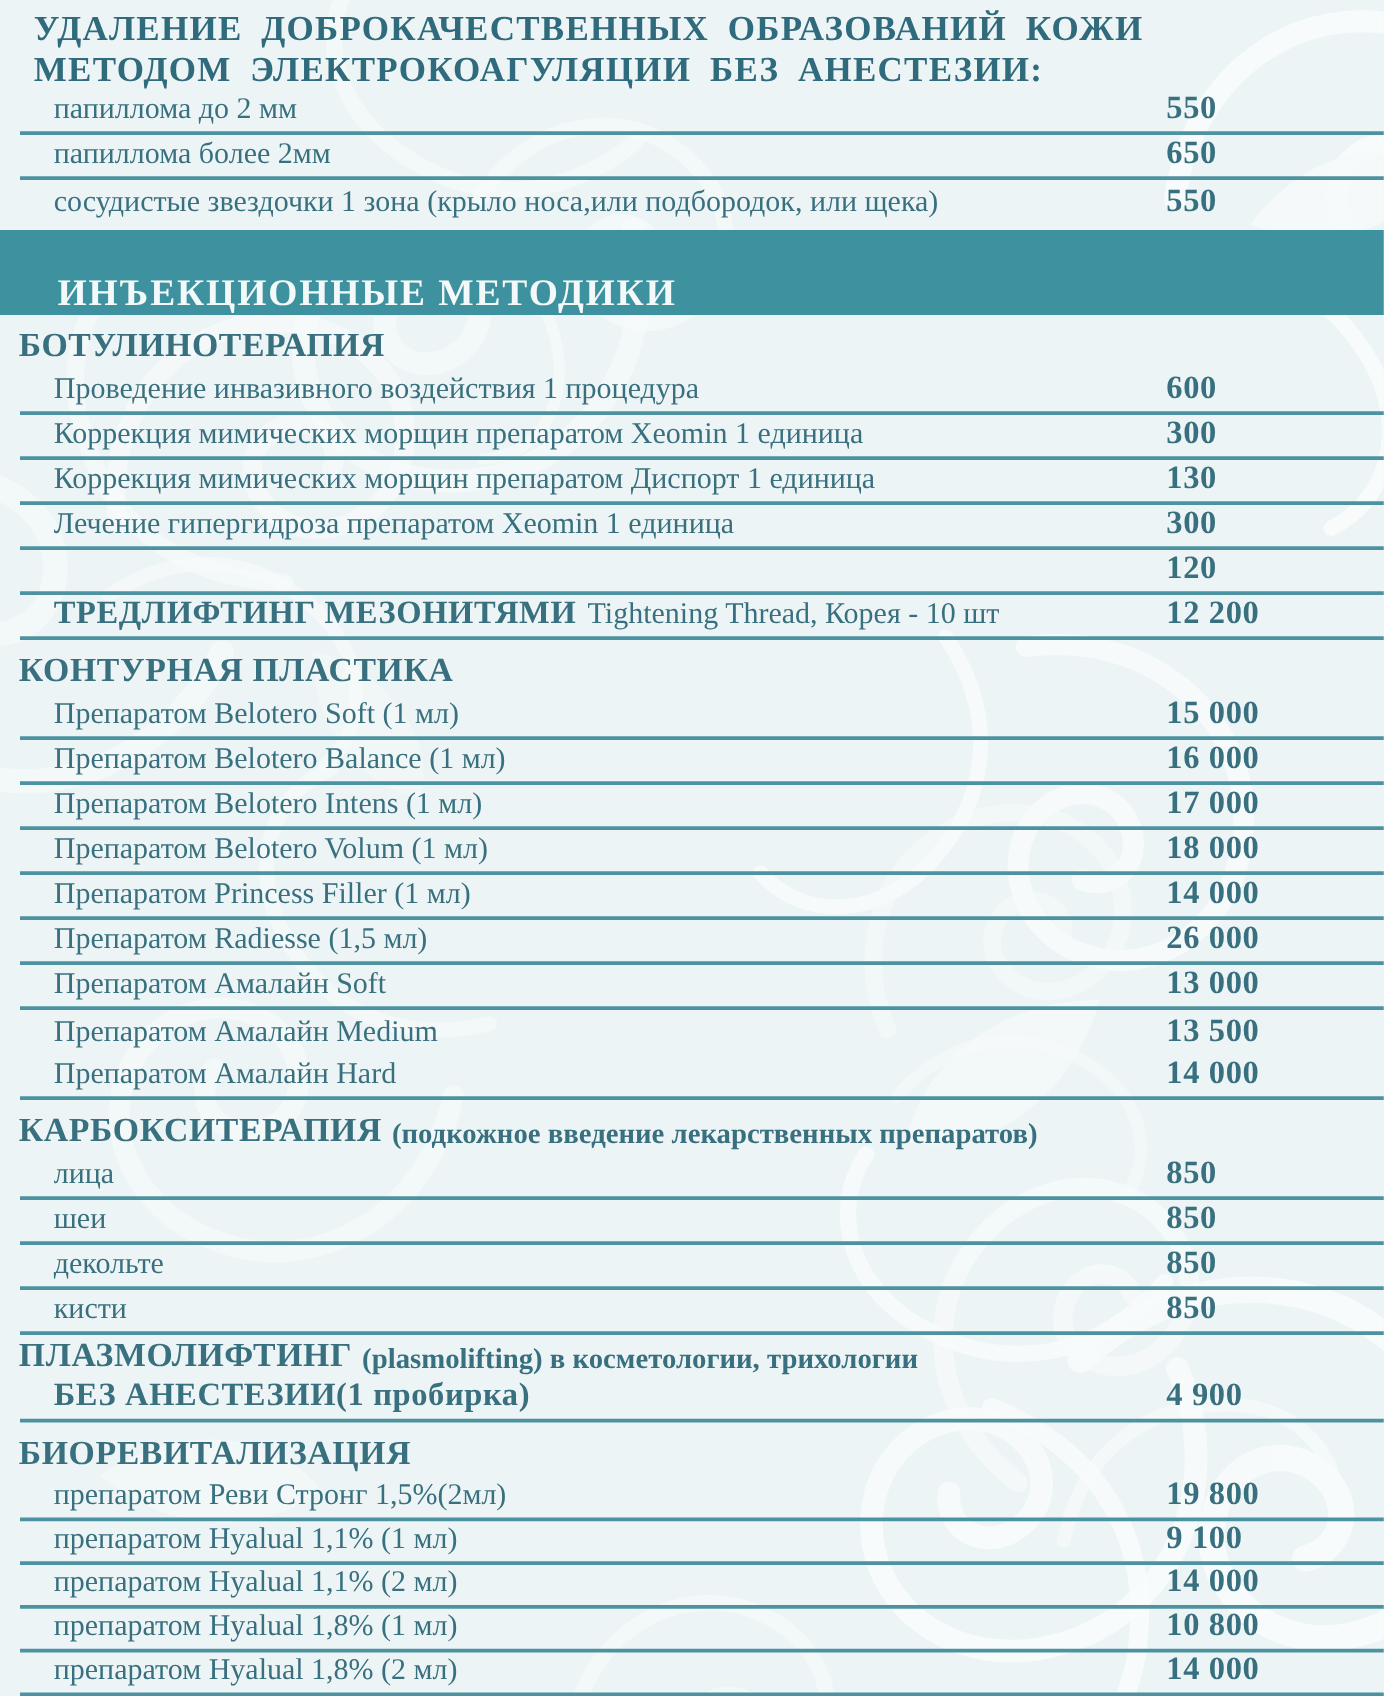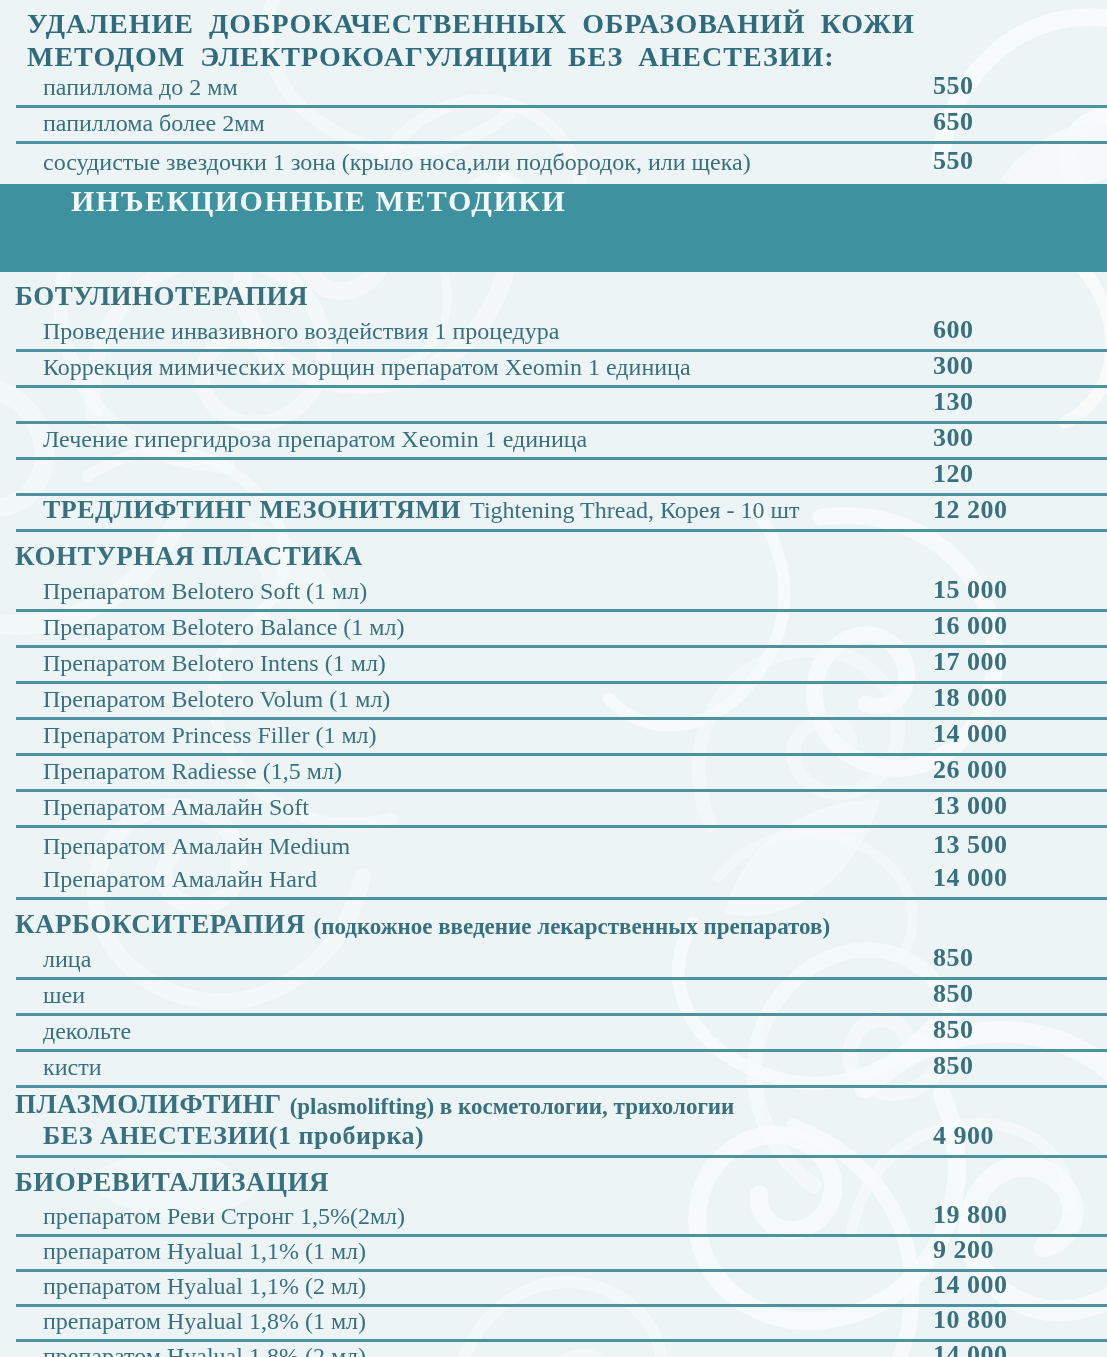--- a/index.html
+++ b/index.html
@@ -86,26 +86,26 @@
     color:var(--ink);
   }
   .section .rest{
     font-size:23px;
     font-weight:700;
     line-height:1;
     margin-left:8px;
   }
 
   .banner{
-    height:88px;
+    height:68px;
     margin-top:4px;
     background:var(--teal);
     display:flex;
-    align-items:flex-start;
-    padding-left:71px;
+    align-items:flex-end;
+    padding-left:46px;
   }
   .banner .strong{
     color:var(--banner-text);
     font-size:30px;
     font-weight:700;
     letter-spacing:1.5px;
     white-space:nowrap;
   }
 </style>
 </head>
@@ -166,20 +166,21 @@
       </div>
       <div class="row divided">
         <div class="label"><span class="rest">Проведение инвазивного воздействия 1 процедура</span></div>
         <div class="price">600</div>
       </div>
       <div class="row divided">
         <div class="label"><span class="rest">Коррекция мимических морщин препаратом Xeomin 1 единица</span></div>
         <div class="price">300</div>
       </div>
       <div class="row divided">
+        <div class="label"><span class="rest">Коррекция мимических морщин препаратом Диспорт 1 единица</span></div>
         <div class="price">130</div>
       </div>
       <div class="row divided">
         <div class="label"><span class="rest">Лечение гипергидроза препаратом Xeomin 1 единица</span></div>
         <div class="price">300</div>
       </div>
       <div class="row divided">
         <div class="price">120</div>
       </div>
       <div class="row divided">
@@ -255,21 +256,21 @@
       </div>
       <div class="section">
         <span class="strong">БИОРЕВИТАЛИЗАЦИЯ</span>
       </div>
       <div class="row divided">
         <div class="label"><span class="rest">препаратом Реви Стронг 1,5%(2мл)</span></div>
         <div class="price">19 800</div>
       </div>
       <div class="row divided">
         <div class="label"><span class="rest">препаратом Hyalual 1,1% (1 мл)</span></div>
-        <div class="price">9 200</div>
+        <div class="price">9 100</div>
       </div>
       <div class="row divided">
         <div class="label"><span class="rest">препаратом Hyalual 1,1% (2 мл)</span></div>
         <div class="price">14 000</div>
       </div>
       <div class="row divided">
         <div class="label"><span class="rest">препаратом Hyalual 1,8% (1 мл)</span></div>
         <div class="price">10 800</div>
       </div>
       <div class="row divided">

